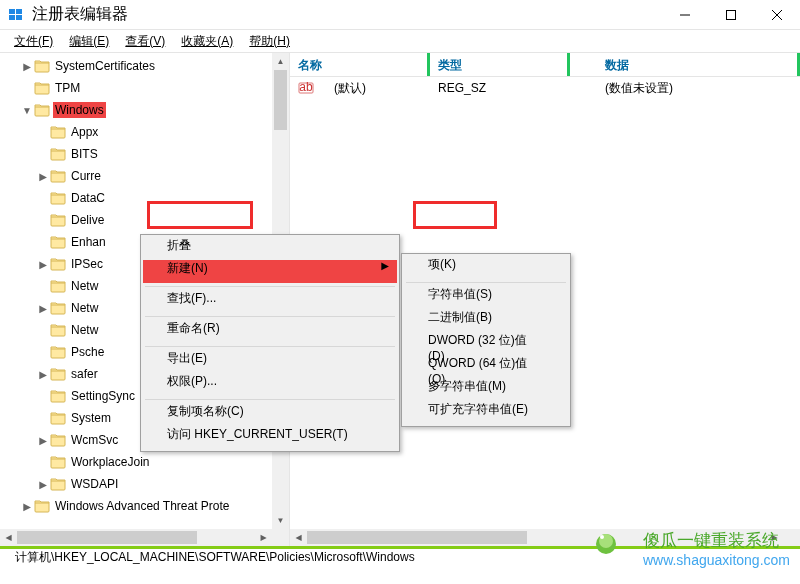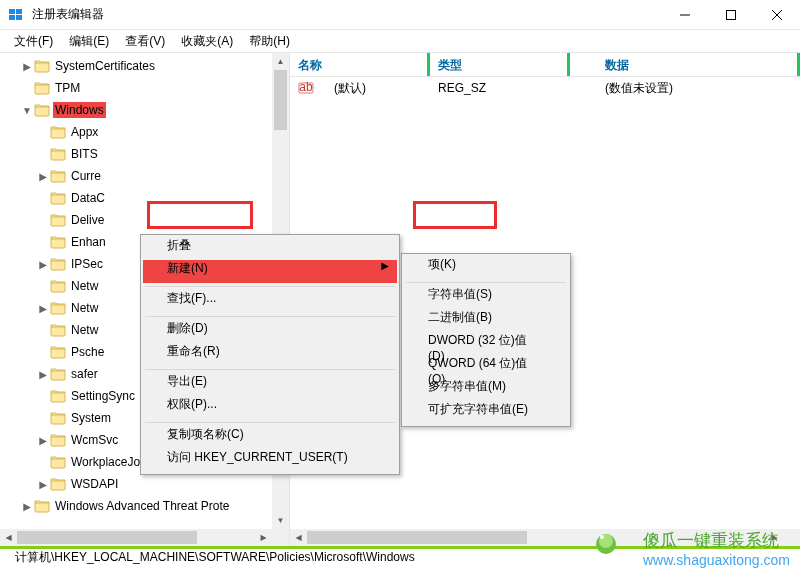--- a/index.html
+++ b/index.html
@@ -1,26 +1,26 @@
 <!DOCTYPE html>
 <html><head>
 <meta charset="utf-8">
 <style>
 * { margin: 0; padding: 0; box-sizing: border-box; font-family: "Microsoft YaHei", "Segoe UI", sans-serif; font-size: 12px; }
 body { background: #fff; width: 800px; height: 584px; overflow: hidden; position: relative; }
 
 
 .titlebar { height: 30px; display: flex; align-items: center; background: #fff; border-bottom: 1px solid #e5e5e5; }
 .titlebar .icon { width: 16px; height: 16px; margin: 0 8px; }
-.titlebar .title { flex: 1; font-size: 12px; }
+.titlebar .title { flex: 1; font-size: 16px; }
 .titlebar .winbtn { width: 46px; height: 30px; display: flex; align-items: center; justify-content: center; }
 
 
 .menubar { height: 22px; display: flex; align-items: center; padding: 0 6px; gap: 0; }
-.menubar .item { padding: 2px 8px; cursor: default; }
+.menubar .item { padding: 2px 8px; cursor: default; text-decoration: underline; }
 
 
 .main { display: flex; height: 494px; border-top: 1px solid #e5e5e5; position: relative; }
 .leftpane { width: 290px; overflow: hidden; position: relative; border-right: 1px solid #e5e5e5; }
 .rightpane { flex: 1; overflow: hidden; position: relative; }
 
 
 .tree { padding: 2px 0 2px 2px; }
 .tree-row { display: flex; align-items: center; height: 22px; white-space: nowrap; }
 .tree-row .expander { width: 14px; text-align: center; color: #666; font-size: 10px; cursor: default; }
@@ -384,23 +384,20 @@
       <div class="mitem hovered">
         <span>新建(N)</span>
         <span class="arrow">▶</span>
       </div>
       <div class="sep"></div>
       <div class="mitem">
         <span>查找(F)...</span>
       </div>
       <div class="sep"></div>
       <div class="mitem">
-        <span>删除(D)</span>
-      </div>
-      <div class="mitem">
         <span>重命名(R)</span>
       </div>
       <div class="sep"></div>
       <div class="mitem">
         <span>导出(E)</span>
       </div>
       <div class="mitem">
         <span>权限(P)...</span>
       </div>
       <div class="sep"></div>

